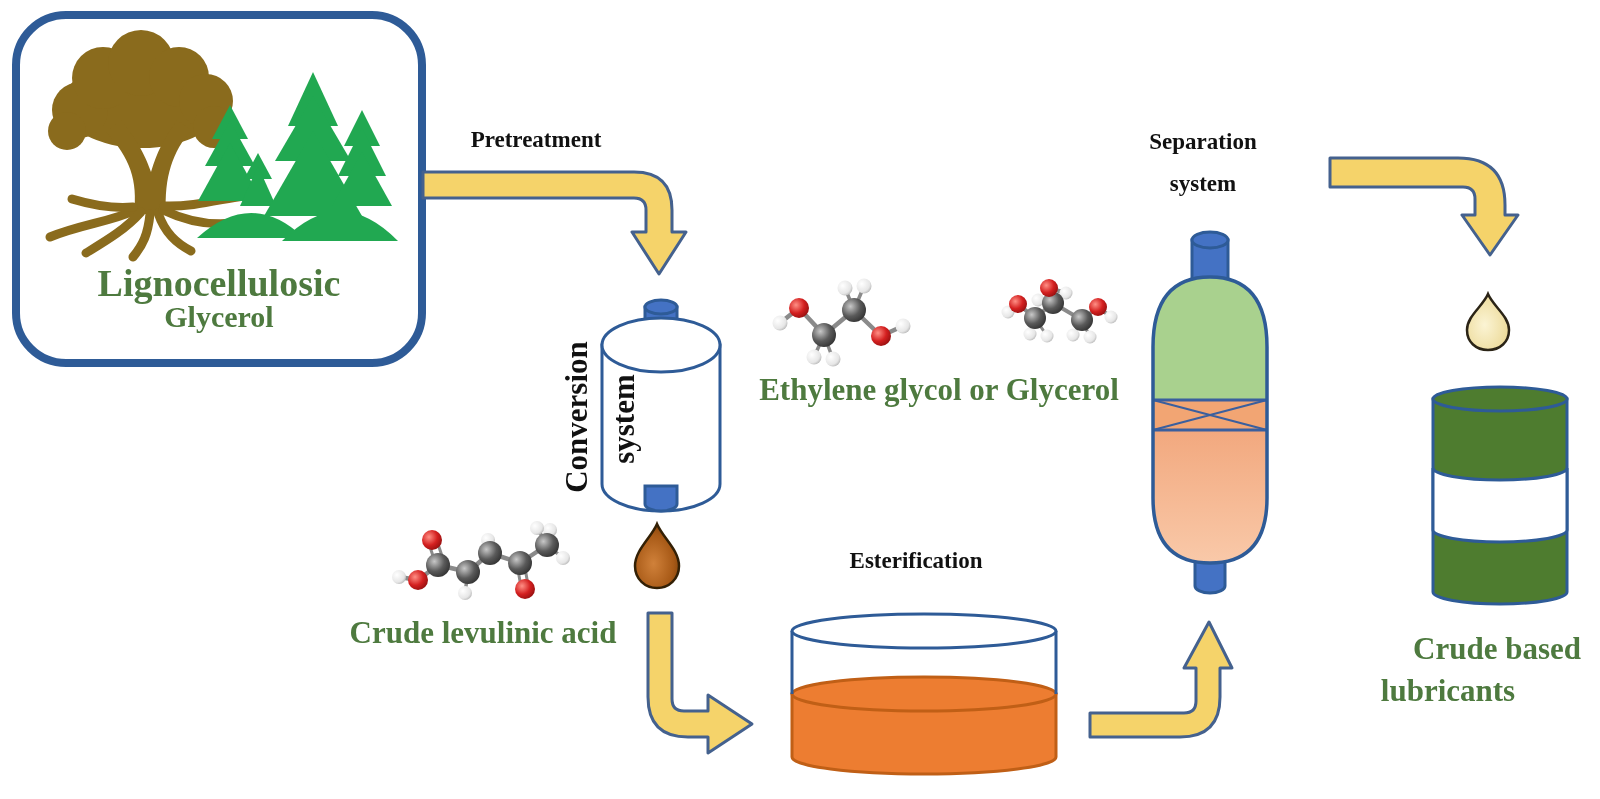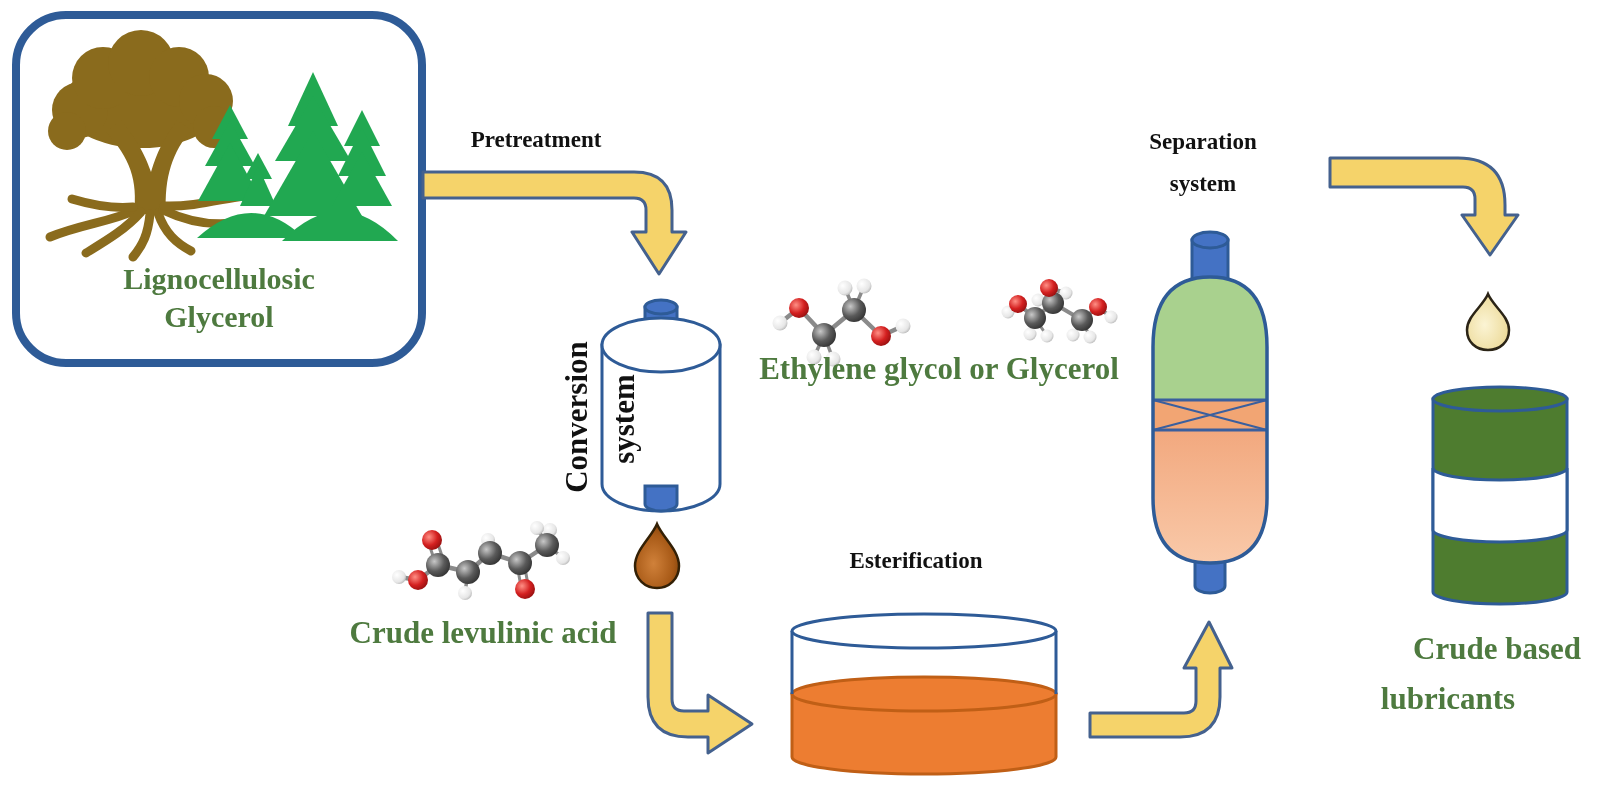--- a/index.html
+++ b/index.html
@@ -209,33 +209,33 @@
     <circle cx="468" cy="572" r="12" fill="url(#gAtomGray)"></circle>
     <circle cx="490" cy="553" r="12" fill="url(#gAtomGray)"></circle>
     <circle cx="520" cy="563" r="12" fill="url(#gAtomGray)"></circle>
     <circle cx="547" cy="545" r="12" fill="url(#gAtomGray)"></circle>
     <circle cx="432" cy="540" r="10" fill="url(#gAtomRed)"></circle>
     <circle cx="418" cy="580" r="10" fill="url(#gAtomRed)"></circle>
     <circle cx="525" cy="589" r="10" fill="url(#gAtomRed)"></circle>
   </g>
 </svg>
 
-<div class="lbl green ctr" style="left:219px;top:262px;font-size:30px;">Lignocellulosic</div>
+<div class="lbl green ctr" style="left:219px;top:262px;font-size:38px;">Lignocellulosic</div>
 <div class="lbl green ctr" style="left:219px;top:300px;font-size:30px;">Glycerol</div>
 
 <div class="lbl black ctr" style="left:536px;top:127px;">Pretreatment</div>
 
 <div class="lbl black vert" style="left:577px;top:417px;font-size:31px;">Conversion</div>
 <div class="lbl black vert" style="left:624px;top:419px;font-size:31px;">system</div>
 
-<div class="lbl green ctr" style="left:939px;top:351px;">Ethylene glycol or Glycerol</div>
+<div class="lbl green ctr" style="left:939px;top:372px;">Ethylene glycol or Glycerol</div>
 
 <div class="lbl black ctr" style="left:916px;top:548px;">Esterification</div>
 
 <div class="lbl green ctr" style="left:483px;top:615px;">Crude levulinic acid</div>
 
 <div class="lbl black ctr" style="left:1203px;top:129px;">Separation</div>
 <div class="lbl black ctr" style="left:1203px;top:171px;">system</div>
 
 <div class="lbl green ctr" style="left:1497px;top:631px;">Crude based</div>
-<div class="lbl green ctr" style="left:1448px;top:673px;margin-top:8px;">lubricants</div>
+<div class="lbl green ctr" style="left:1448px;top:673px;">lubricants</div>
 
 </div>
 
 </body></html>

